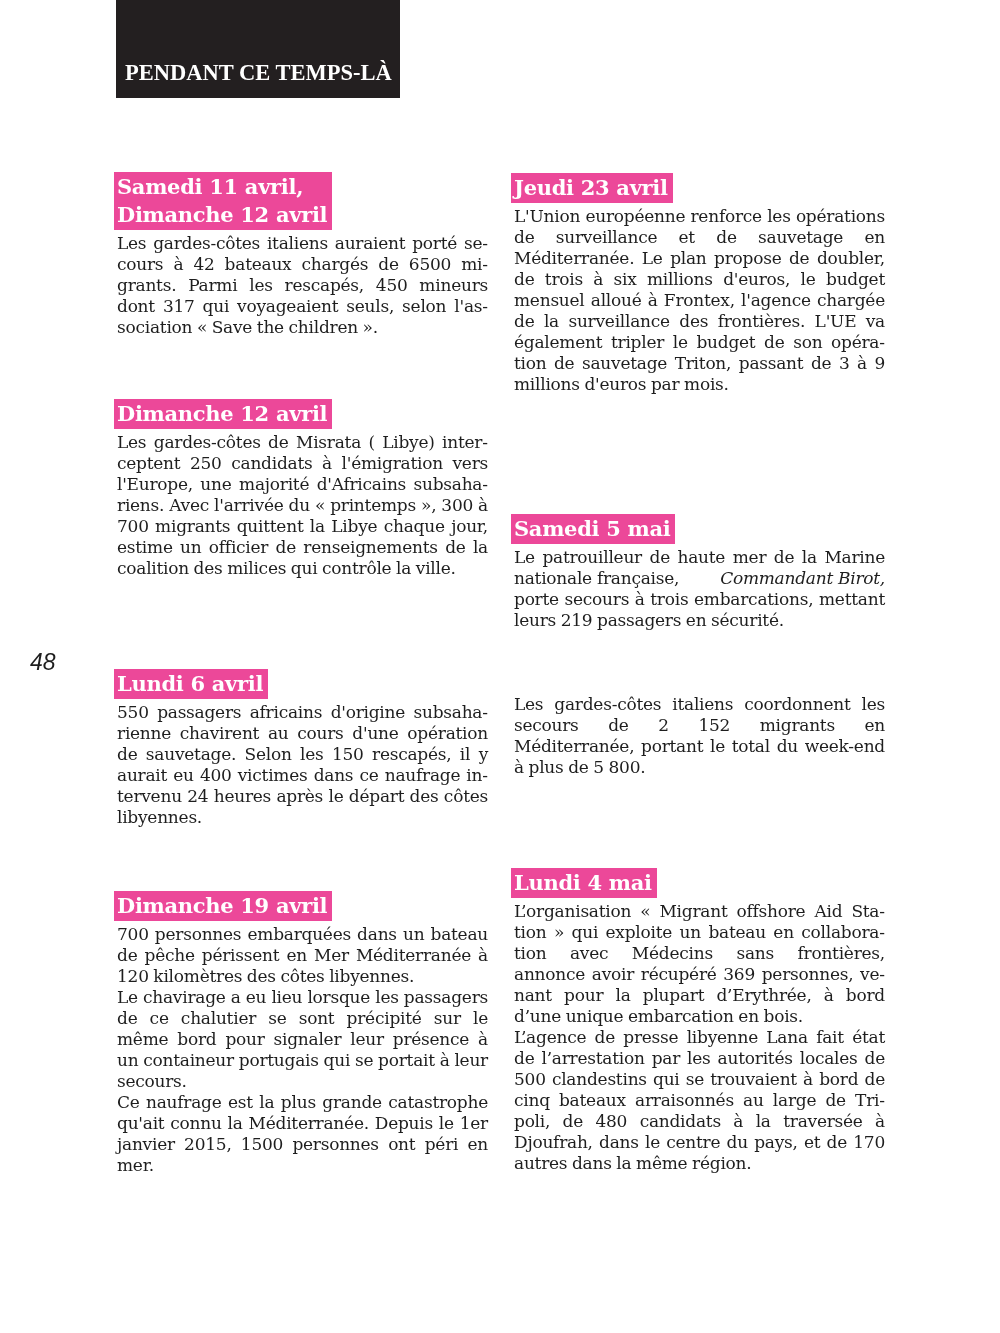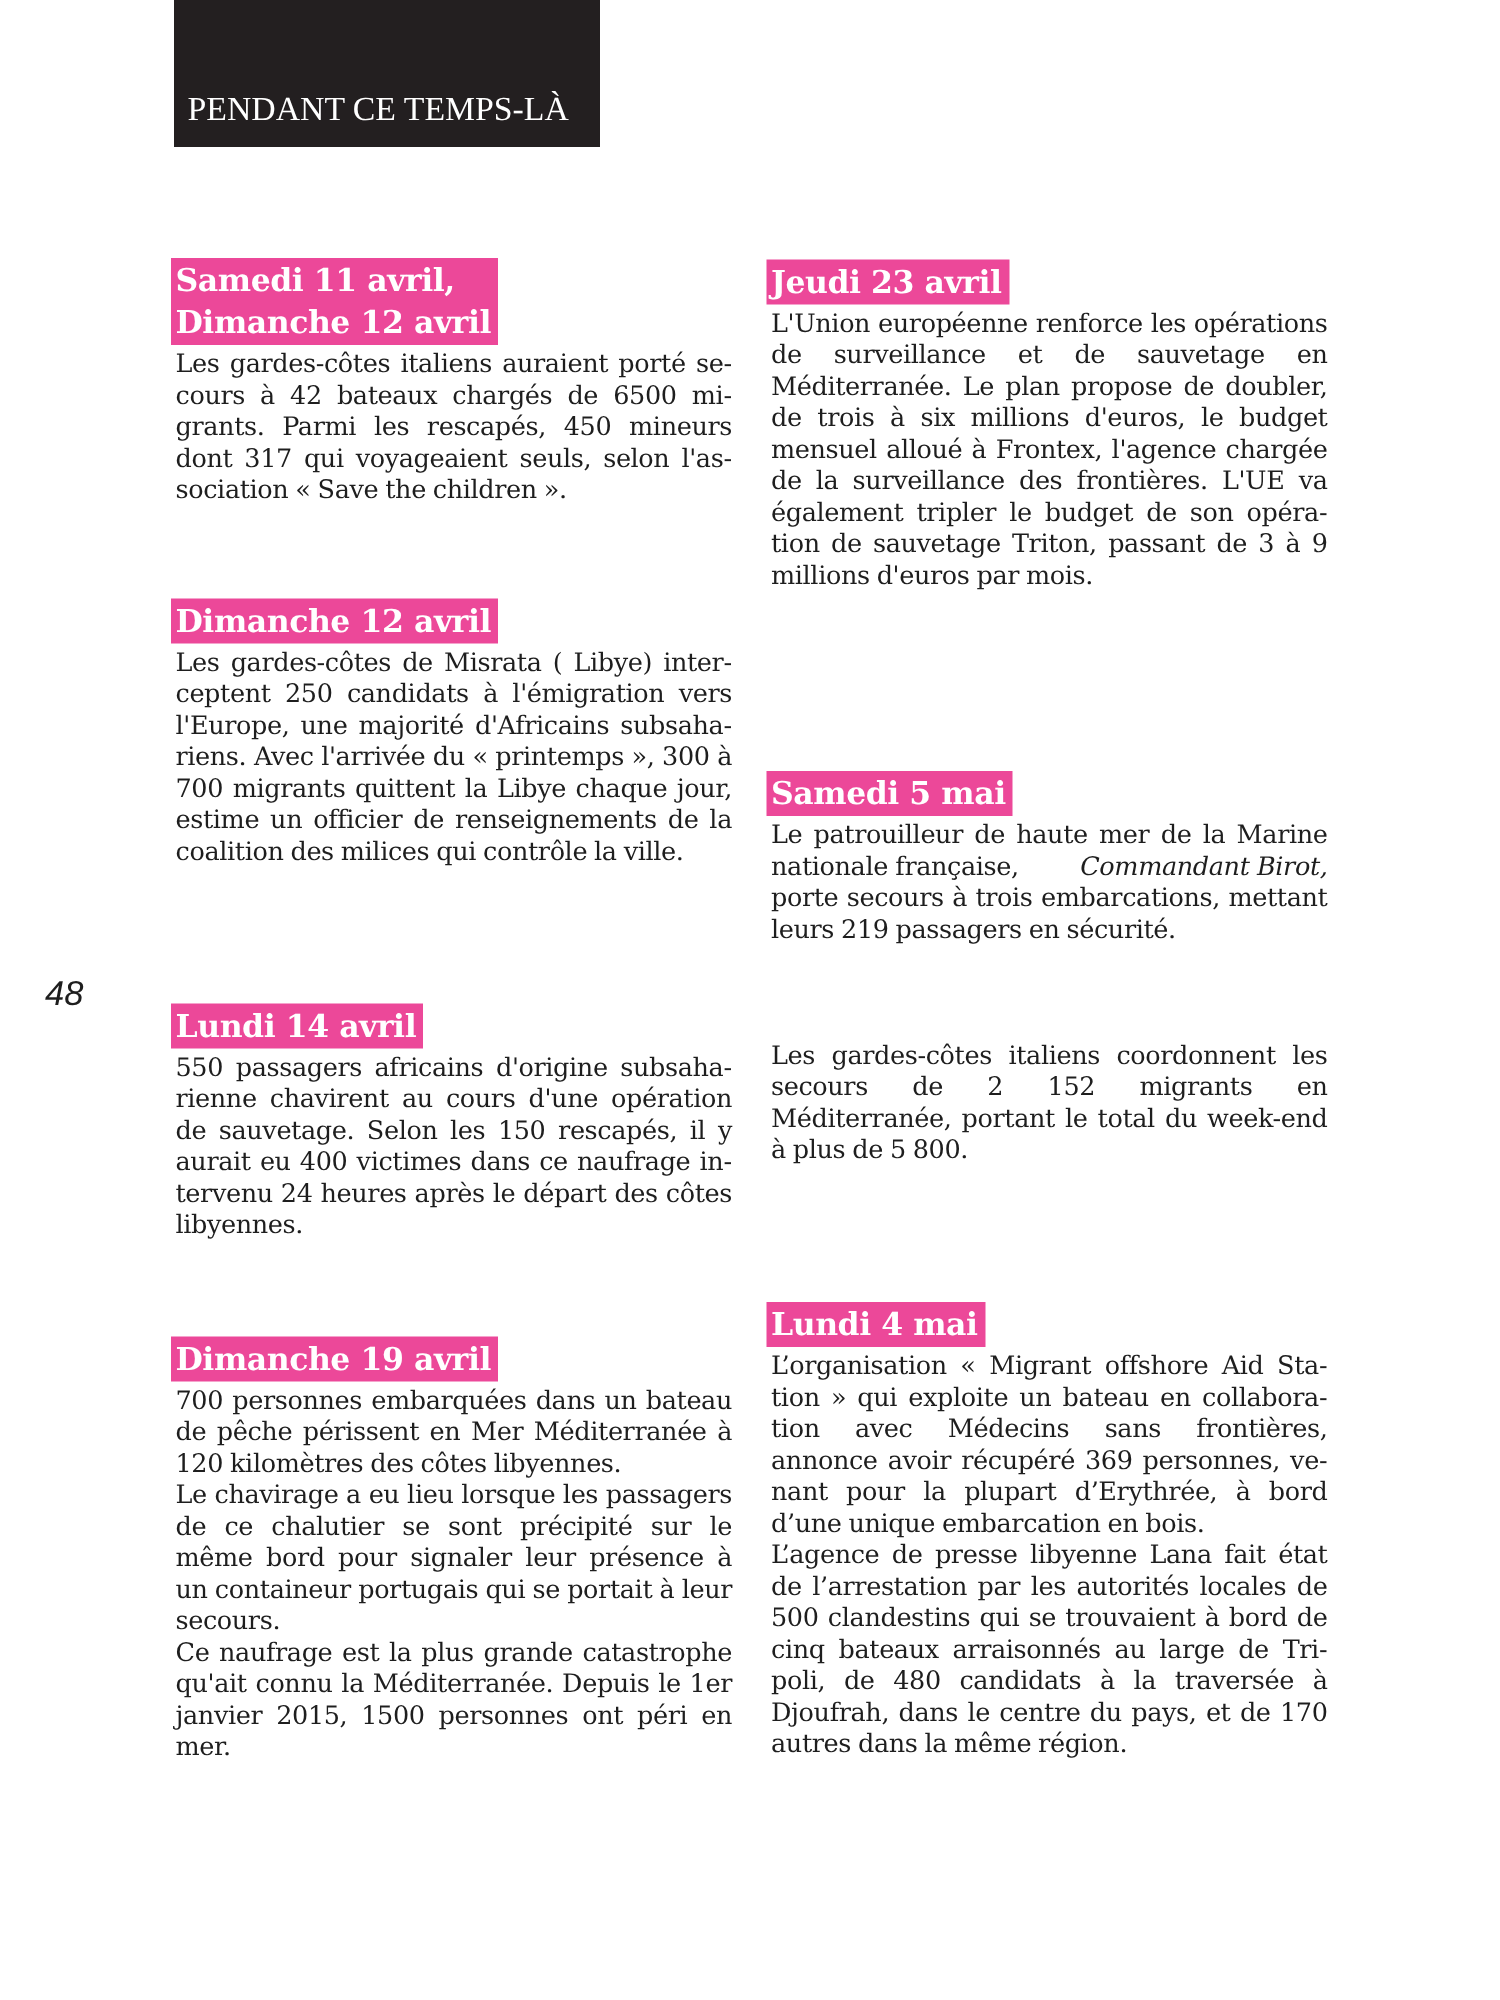--- a/index.html
+++ b/index.html
@@ -3,20 +3,21 @@
   <meta charset="utf-8">
   <style>
     html, body { margin: 0; padding: 0; }
     body {
       width: 1000px; height: 1333px; background: #ffffff; position: relative; overflow: hidden;
       font-family: "DejaVu Serif", "Liberation Serif", serif; color: #1e1e1e;
     }
     .header-box {
       position: absolute; left: 116px; top: 0; width: 284px; height: 98px;
       background: #231f20;
+      font-weight: bold;
     }
     .header-title {
       position: absolute; left: 9px; bottom: 12px;
       font-family: "Liberation Serif", serif; font-size: 22.5px; color: #ffffff; letter-spacing: 0px;
       white-space: nowrap;
     }
     .page-number {
       position: absolute; left: 30px; top: 649px;
       font-family: "Liberation Sans", sans-serif; font-size: 23px; color: #1e1e1e; font-style: italic;
     }
@@ -60,21 +61,21 @@
   <div class="date-label">
     <span class="line">Dimanche 12 avril</span>
   </div>
   <div class="body-text">
     <p>Les gardes-côtes de Misrata ( Libye) inter­ceptent 250 candidats à l'émigration vers l'Europe, une majorité d'Africains subsaha­riens.  Avec l'arrivée du « printemps », 300 à 700 migrants quittent la Libye chaque jour, estime un officier de renseignements de la coalition des milices qui contrôle la ville.</p>
   </div>
 </div>
 
 <div class="entry left" style="top:669px;">
   <div class="date-label">
-    <span class="line">Lundi 14 avril</span>
+    <span class="line">Lundi 6 avril</span>
   </div>
   <div class="body-text">
     <p>550 passagers africains d'origine subsaha­rienne chavirent au cours d'une opération de sauvetage. Selon les 150 rescapés, il y aurait eu 400 victimes dans ce naufrage in­tervenu 24 heures après le départ des côtes libyennes.</p>
   </div>
 </div>
 
 <div class="entry left" style="top:891px;">
   <div class="date-label">
     <span class="line">Dimanche 19 avril</span>
   </div>

